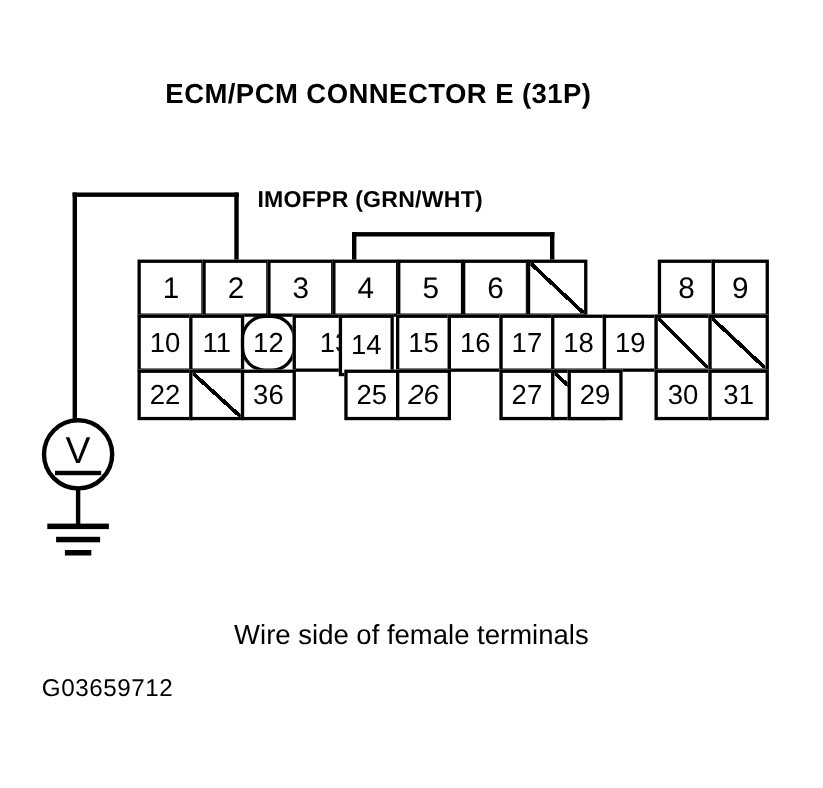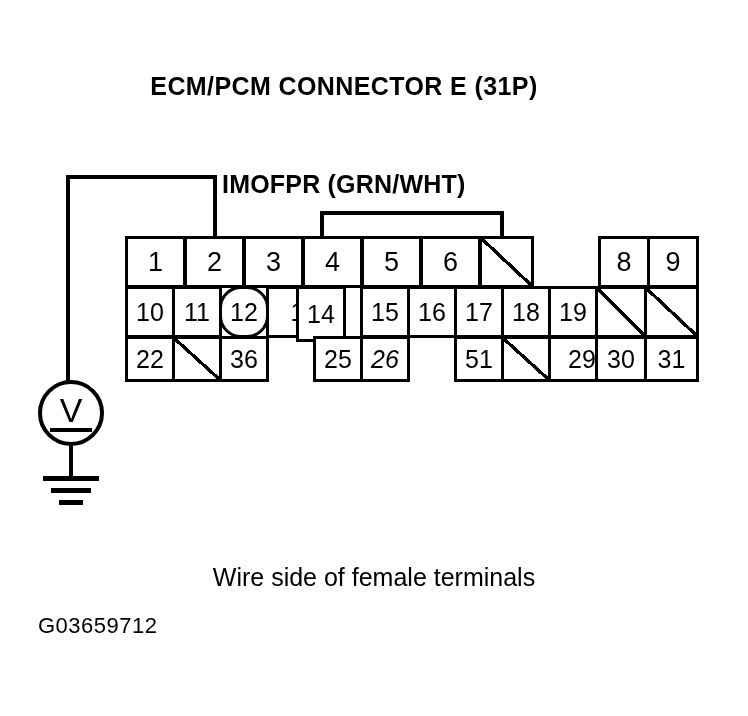--- a/index.html
+++ b/index.html
@@ -30,22 +30,22 @@
     width: 688px;
     text-align: center;
     font-size: 25px;
     font-weight: bold;
     letter-spacing: 0.4px;
     white-space: nowrap;
   }
 
   .label-circuit {
     position: absolute;
-    left: 222px; top: 170px;
-    font-size: 25px;
+    left: 234px; top: 170px;
+    font-size: 21px;
     font-weight: bold;
     letter-spacing: 0.2px;
     white-space: nowrap;
     text-align: right;
   }
 
   .caption-bottom {
     position: absolute;
     left: 0; top: 563px;
     width: 748px;
@@ -193,21 +193,21 @@
   </div>
   <div class="cell r2" style="left:172px; top:286px; width:50px; height:52px;">
     <span>11</span>
   </div>
   <div class="cell r2" style="left:219px; top:286px; width:50px; height:52px;border-radius:22px;">
     <span>12</span>
   </div>
   <div class="cell r2" style="left:266px; top:286px; width:50px; height:52px;padding-left:27px;">
     <span>13</span>
   </div>
-  <div class="cell r2" style="left:296px; top:286px; width:50px; height:56px;">
+  <div class="cell r2" style="left:308px; top:286px; width:50px; height:56px;">
     <span>14</span>
   </div>
   <div class="cell r2" style="left:360px; top:286px; width:50px; height:52px;">
     <span>15</span>
   </div>
   <div class="cell r2" style="left:407px; top:286px; width:50px; height:52px;">
     <span>16</span>
   </div>
   <div class="cell r2" style="left:454px; top:286px; width:50px; height:52px;">
     <span>17</span>
@@ -234,26 +234,26 @@
   <div class="cell r3" style="left:219px; top:336px; width:50px; height:46px;">
     <span>36</span>
   </div>
   <div class="cell r3" style="left:313px; top:336px; width:50px; height:46px;text-align:center;">
     <span>25</span>
   </div>
   <div class="cell r3" style="left:360px; top:336px; width:50px; height:46px;font-style:italic;">
     <span>26</span>
   </div>
   <div class="cell r3" style="left:454px; top:336px; width:50px; height:46px;">
-    <span>51</span>
+    <span>27</span>
   </div>
   <div class="cell r3 slash" style="left:501px; top:336px; width:50px; height:46px;">
     <span></span>
   </div>
-  <div class="cell r3" style="left:548px; top:336px; width:68px; height:46px;">
+  <div class="cell r3" style="left:516px; top:336px; width:50px; height:46px;">
     <span>29</span>
   </div>
   <div class="cell r3" style="left:595px; top:336px; width:52px; height:46px;">
     <span>30</span>
   </div>
   <div class="cell r3" style="left:644px; top:336px; width:55px; height:46px;">
     <span>31</span>
   </div>
 
   <div class="meter">

